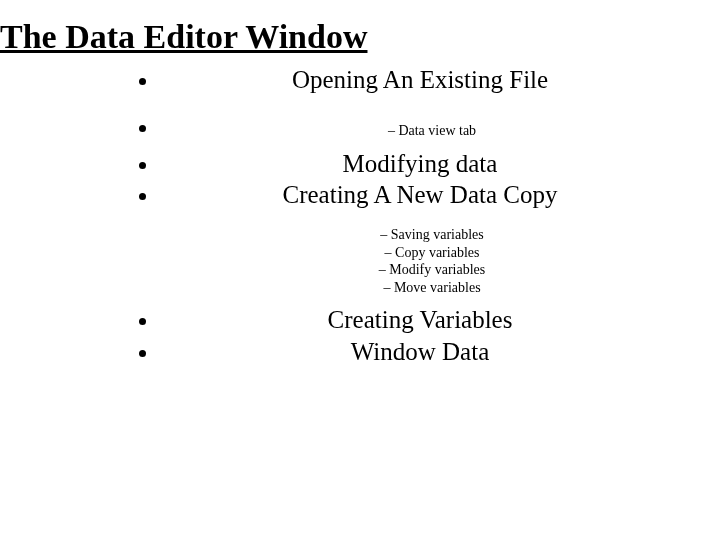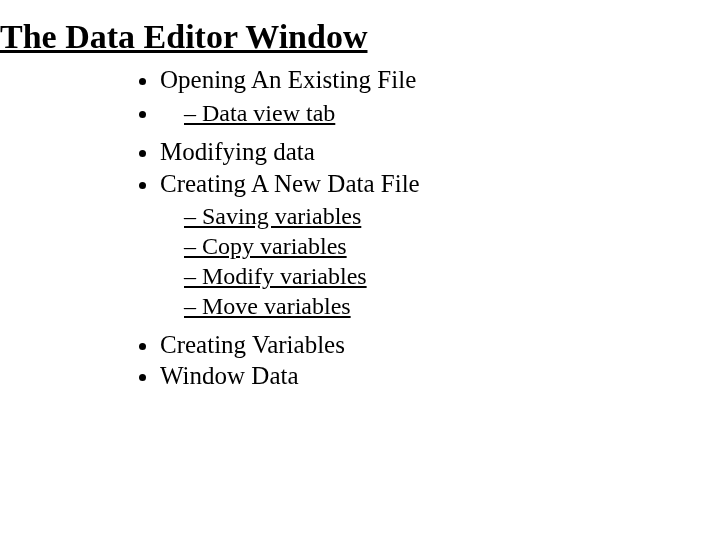--- a/index.html
+++ b/index.html
@@ -29,27 +29,27 @@
     margin-right: 40px;
   }
   ul.level1 {
     list-style: disc;
     padding-left: 20px;
     margin: 8px 0 0 0;
     font-size: 25px;
   }
   ul.level1 > li {
     line-height: 1.25;
+    text-align: center;
   }
   ul.level2 {
     list-style: none;
     padding-left: 24px;
-    margin: 2px 0 8px 0;
-    font-size: 24px;
-    text-decoration: underline;
+    margin: 16px 0 8px 0;
+    font-size: 14px;
   }
   ul.level2 > li::before {
     content: "–  ";
   }
   ul.level2 > li {
     line-height: 1.25;
   }
   ul.level1 > li + li {
   }
   .footer {
@@ -69,21 +69,21 @@
 
   <div class="content">
     <ul class="level1">
       <li><span>Opening An Existing File</span></li>
       <li>
         <ul class="level2">
           <li><span>Data view tab</span></li>
         </ul>
       </li>
       <li><span>Modifying data</span></li>
-      <li><span>Creating A New Data File</span>
+      <li><span>Creating A New Data Copy</span>
         <ul class="level2">
           <li><span>Saving variables</span></li>
           <li><span>Copy variables</span></li>
           <li><span>Modify variables</span></li>
           <li><span>Move variables</span></li>
         </ul>
       </li>
       <li><span>Creating Variables</span></li>
       <li><span>Window Data</span></li>
     </ul>

